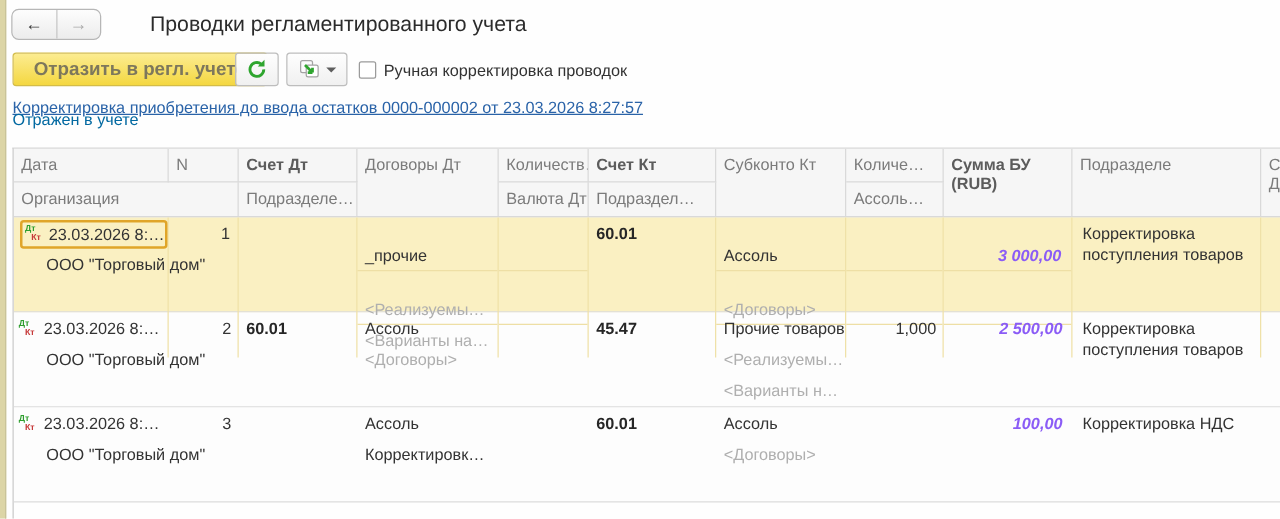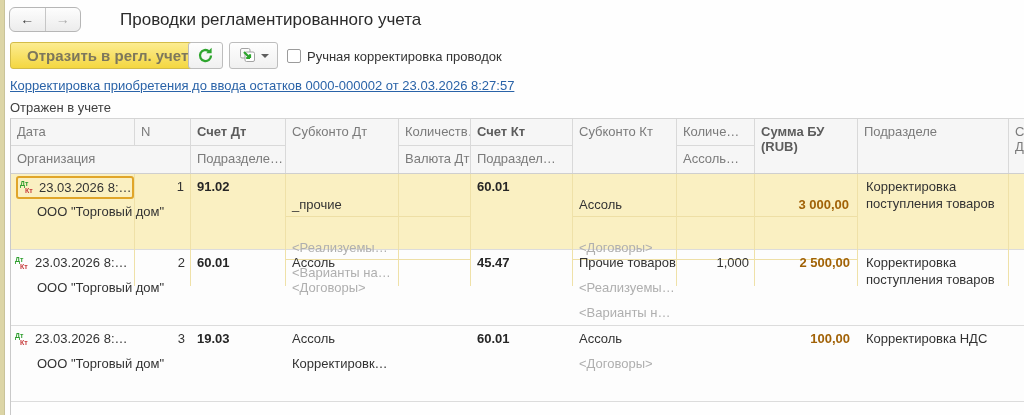--- a/index.html
+++ b/index.html
@@ -33,21 +33,21 @@
   .btn-reg { left:229px; width:49px; }
   .caret { width:0; height:0; border-left:4px solid transparent; border-right:4px solid transparent;
            border-top:4px solid #5E5E5E; }
   .checkbox { position:absolute; left:287px; top:49px; width:14px; height:14px;
               border:1px solid #9B9B9B; border-radius:2px; background:#fff; cursor:pointer; }
   .cb-label { position:absolute; left:307px; top:49px; font-size:13px; color:#333; cursor:default; }
 
   
   .doc-link { position:absolute; left:10px; top:78px; font-size:13px; color:#2A63A8;
               text-decoration:underline; cursor:pointer; }
-  .status { position:absolute; left:10px; top:100px; font-size:13px; color:#404040; }
+  .status { position:absolute; left:10px; top:88px; font-size:13px; color:#0369a1; }
 
   
   .table { position:absolute; left:10px; top:118px; width:1014px; height:297px;
            overflow:hidden; border-left:1px solid #C9C9C9; border-top:1px solid #D5D5D5; }
   .tinner { width:1090px; }
   :root { --cols:124px 56px 95px 113px 72px 102px 104px 78px 103px 151px 80px; }
 
   .thead { display:grid; grid-template-columns:var(--cols); grid-template-rows:27px 27px;
            background:#F6F6F6; border-bottom:1px solid #CFCFCF; font-size:13px; color:#7B7B7B; }
   .h { border-right:1px solid #D9D9D9; padding:5px 6px 0 6px; overflow:hidden; white-space:nowrap; }
@@ -64,21 +64,21 @@
   .ln { height:25px; line-height:25px; padding:0 6px; white-space:nowrap; }
   .ln:last-child { height:26px; }
   .yr .ln-b { border-bottom:1px solid #EEDFA5;margin-top:18px; }
   .ln.date { display:flex; align-items:center; gap:4px; padding:0 0 0 4px; }
   .cur { display:flex; align-items:center; gap:3px; height:23px; margin:1px 1px 0 1px;
          flex:1; border:2px solid #E0A529; border-radius:3px; padding-left:2px; }
   .ln.org { padding-left:26px; }
   .ln.num { text-align:right; }
   .ln.acct { font-weight:bold; color:#262626; }
   .ln.gray { color:#AFAFAF; }
-  .ln.sum { font-weight:bold; color:#a16207; text-align:right; padding-right:8px; }
+  .ln.sum { font-weight:bold; color:#8b5cf6; text-align:right; padding-right:8px;font-style:italic; }
   .content { padding:4px 8px 0 8px; line-height:17px; white-space:normal; }
 
   .dtkt { position:relative; width:16px; height:16px; flex:0 0 16px; display:inline-block; }
   .dtkt i { position:absolute; font-style:normal; font-weight:bold; font-size:7px; line-height:7px; }
   .dtkt .dt { top:1px; left:0; color:#2E9E2E; }
   .dtkt .kt { bottom:1px; left:5px; color:#C63939; }
 </style>
 </head>
 <body>
 
@@ -117,21 +117,21 @@
 
   <div class="table">
     <div class="tinner">
 
       <div class="thead">
         <div class="h bb" style="grid-column:1;grid-row:1">Дата</div>
         <div class="h bb" style="grid-column:2;grid-row:1">N</div>
         <div class="h" style="grid-column:1/3;grid-row:2">Организация</div>
         <div class="h b bb" style="grid-column:3;grid-row:1">Счет Дт</div>
         <div class="h" style="grid-column:3;grid-row:2">Подразделе…</div>
-        <div class="h" style="grid-column:4;grid-row:1/3">Субконто Дт</div>
+        <div class="h" style="grid-column:4;grid-row:1/3">Договоры Дт</div>
         <div class="h bb" style="grid-column:5;grid-row:1">Количеств…</div>
         <div class="h" style="grid-column:5;grid-row:2">Валюта Дт</div>
         <div class="h b bb" style="grid-column:6;grid-row:1">Счет Кт</div>
         <div class="h" style="grid-column:6;grid-row:2">Подраздел…</div>
         <div class="h" style="grid-column:7;grid-row:1/3">Субконто Кт</div>
         <div class="h bb" style="grid-column:8;grid-row:1">Количе…</div>
         <div class="h" style="grid-column:8;grid-row:2">Ассоль…</div>
         <div class="h b wrap" style="grid-column:9;grid-row:1/3">Сумма БУ (RUB)</div>
         <div class="h" style="grid-column:10;grid-row:1/3">Подразделе</div>
         <div class="h pre" style="grid-column:11;grid-row:1/3">С
@@ -151,21 +151,20 @@
             </div>
           <div class="ln org">ООО "Торговый дом"</div>
           <div class="ln"></div>
         </div>
         <div class="cw" style="grid-column:2">
             <div class="ln num">1</div>
             <div class="ln"></div>
             <div class="ln"></div>
           </div>
         <div class="cw" style="grid-column:3">
-            <div class="ln acct">91.02</div>
             <div class="ln"></div>
             <div class="ln"></div>
           </div>
         <div class="cw" style="grid-column:4">
           <div class="ln ln-b">_прочие</div>
           <div class="ln ln-b gray">&lt;Реализуемы…</div>
           <div class="ln gray">&lt;Варианты на…</div>
         </div>
         <div class="cw" style="grid-column:5">
             <div class="ln ln-b"></div>
@@ -262,25 +261,20 @@
               <span>23.03.2026 8:…</span>
             </div>
           <div class="ln org">ООО "Торговый дом"</div>
           <div class="ln"></div>
         </div>
         <div class="cw" style="grid-column:2">
             <div class="ln num">3</div>
             <div class="ln"></div>
             <div class="ln"></div>
           </div>
-        <div class="cw" style="grid-column:3">
-            <div class="ln acct">19.03</div>
-            <div class="ln"></div>
-            <div class="ln"></div>
-          </div>
         <div class="cw" style="grid-column:4">
           <div class="ln">Ассоль</div>
           <div class="ln">Корректировк…</div>
           <div class="ln"></div>
         </div>
         <div class="cw" style="grid-column:5">
             <div class="ln"></div>
             <div class="ln"></div>
             <div class="ln"></div>
           </div>

